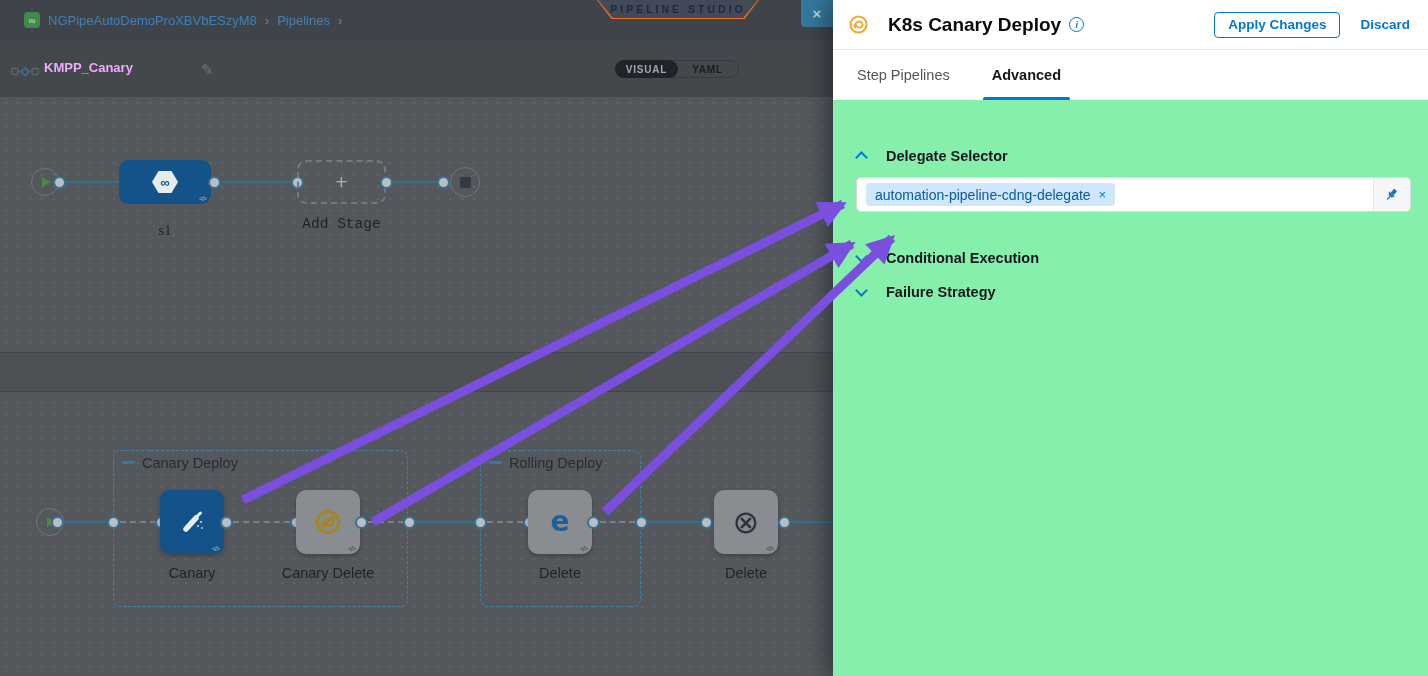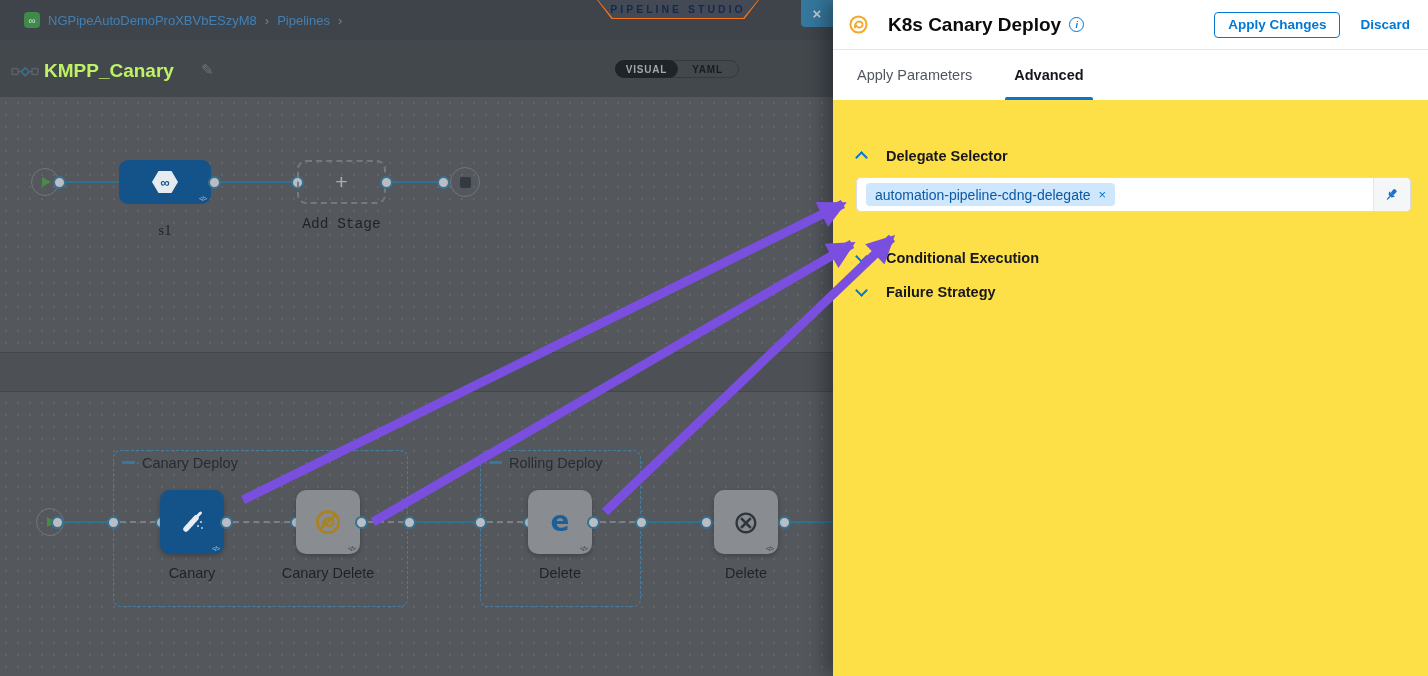--- a/index.html
+++ b/index.html
@@ -19,21 +19,21 @@
   .studio-badge-outer { position:absolute; left:597px; top:0; width:162px; height:19px; z-index:7;
     clip-path:polygon(0 0,100% 0,91% 100%,9% 100%); background:#f97316; }
   .studio-badge-inner { position:absolute; left:1px; top:0; width:160px; height:18px;
     clip-path:polygon(0 0,100% 0,90.8% 100%,9.2% 100%); background:#434a55;
     display:flex; align-items:center; justify-content:center;
     font-size:10.5px; font-weight:bold; letter-spacing:3px; color:#16294a; }
   .close-btn { position:absolute; left:801px; top:0; width:32px; height:27px; background:#35789d;
     border-radius:0 0 0 4px; color:#c3ced6; font-size:15px; font-weight:bold;
     display:flex; align-items:center; justify-content:center; z-index:8; cursor:pointer; }
   .titlebar { position:absolute; left:0; top:40px; width:833px; height:57px; background:#43484d; z-index:6; }
-  .pipe-title { position:absolute; left:44px; top:60px; font-size:19px; font-weight:bold; color:#bef264; }
+  .pipe-title { position:absolute; left:44px; top:60px; font-size:13px; font-weight:bold; color:#f0abfc; }
   .pipe-icon { position:absolute; left:11px; top:64px; }
   .pencil { position:absolute; left:201px; top:61px; font-size:15px; color:#6e747b; }
   .vtoggle { position:absolute; left:615px; top:60px; width:124px; height:18px; border:1px solid #343a41; border-radius:10px; display:flex; }
   .vtoggle .seg { width:62px; display:flex; align-items:center; justify-content:center; font-size:10px; font-weight:bold; letter-spacing:0.8px; }
   .vtoggle .sel { background:#1f2429; color:#a2a7ad; border-radius:9px; margin:-1px; width:64px; }
   .vtoggle .unsel { color:#181c20; }
 
   
   .endcap { position:absolute; width:28px; height:28px; border:1.5px solid #71767d; border-radius:50%; display:flex; align-items:center; justify-content:center; }
   .playtri { width:0; height:0; border-left:9px solid #4a8a46; border-top:5.5px solid transparent; border-bottom:5.5px solid transparent; margin-left:3px; }
@@ -75,21 +75,21 @@
     box-shadow:-8px 0 18px rgba(8,12,18,0.38); }
   .p-header { position:relative; height:50px; display:flex; align-items:center; padding:0 16px; background:#fff; border-bottom:1px solid #e4e6ea; }
   .p-title { font-size:19px; font-weight:bold; color:#0b0b0d; margin-left:20px; }
   .info-icon { width:15px; height:15px; border:1.5px solid #0278d5; border-radius:50%; color:#0278d5; font-size:9px; font-style:italic; font-weight:bold; display:flex; align-items:center; justify-content:center; margin-left:8px; }
   .apply-btn { margin-left:auto; height:26px; padding:0 13px; border:1.5px solid #0278d5; border-radius:4px; background:#fff; color:#0278d5; font-size:13.5px; font-weight:bold; display:flex; align-items:center; cursor:pointer; }
   .discard-btn { margin-left:20px; margin-right:2px; color:#0278d5; font-size:13.5px; font-weight:bold; cursor:pointer; }
   .p-tabs { height:50px; background:#fff; display:flex; align-items:stretch; padding-left:24px; }
   .ptab { position:relative; display:flex; align-items:center; margin-right:42px; font-size:14.5px; color:#51565e; cursor:pointer; }
   .ptab.active { font-weight:bold; color:#16161d; }
   .ptab.active::after { content:""; position:absolute; left:-9px; right:-9px; bottom:0; height:3px; background:#0278d5; border-radius:2px 2px 0 0; }
-  .p-content { position:absolute; left:0; top:100px; width:595px; height:576px; background:#fde047; }
+  .p-content { position:absolute; left:0; top:100px; width:595px; height:576px; background:#86efac; }
   .chev { position:absolute; width:9px; height:9px; border-left:2.5px solid #0278d5; border-bottom:2.5px solid #0278d5; }
   .chev.up { transform:rotate(135deg); }
   .chev.down { transform:rotate(-45deg); }
   .sec-label { position:absolute; font-size:14.5px; font-weight:bold; color:#17171f; }
   .tag-input { position:absolute; left:23px; top:77px; width:555px; height:35px; background:#fff; border:1px solid #d9dbe0; border-radius:5px; display:flex; align-items:center; }
   .tag { margin-left:9px; height:23px; padding:0 9px; background:#cfe7fc; border-radius:4px; display:flex; align-items:center; gap:8px; font-size:14px; color:#0c59a4; }
   .tag-x { color:#0278d5; font-size:13px; cursor:pointer; }
   .pin-seg { position:absolute; right:0; top:0; width:37px; height:33px; background:#f4f6f8; border-left:1px solid #e3e6ea; border-radius:0 4px 4px 0; display:flex; align-items:center; justify-content:center; cursor:pointer; }
 
   .arrows { position:absolute; left:0; top:0; width:1428px; height:676px; z-index:40; pointer-events:none; }
@@ -248,21 +248,21 @@
       <svg width="19" height="19" viewBox="0 0 18 18">
         <circle cx="9" cy="9" r="7.6" fill="none" stroke="#efa92e" stroke-width="1.9"></circle>
         <path d="M5.8 12 C4.6 8.4 8 5.2 11.2 6.5 C13.2 7.4 13.4 10 11.8 11.2 C10 12.6 7.4 11.8 6.9 9.8" fill="none" stroke="#efa92e" stroke-width="1.7" stroke-linecap="round"></path>
       </svg>
       <span class="p-title">K8s Canary Deploy</span>
       <span class="info-icon">i</span>
       <div class="apply-btn">Apply Changes</div>
       <div class="discard-btn">Discard</div>
     </div>
     <div class="p-tabs">
-      <div class="ptab">Apply Parameters</div>
+      <div class="ptab">Step Pipelines</div>
       <div class="ptab active">Advanced</div>
     </div>
     <div class="p-content">
       <span class="chev up" style="left:24px; top:53px;"></span>
       <div class="sec-label" style="left:53px; top:48px;">Delegate Selector</div>
       <div class="tag-input">
         <div class="tag">
           <span>automation-pipeline-cdng-delegate</span>
           <span class="tag-x">×</span>
         </div>

